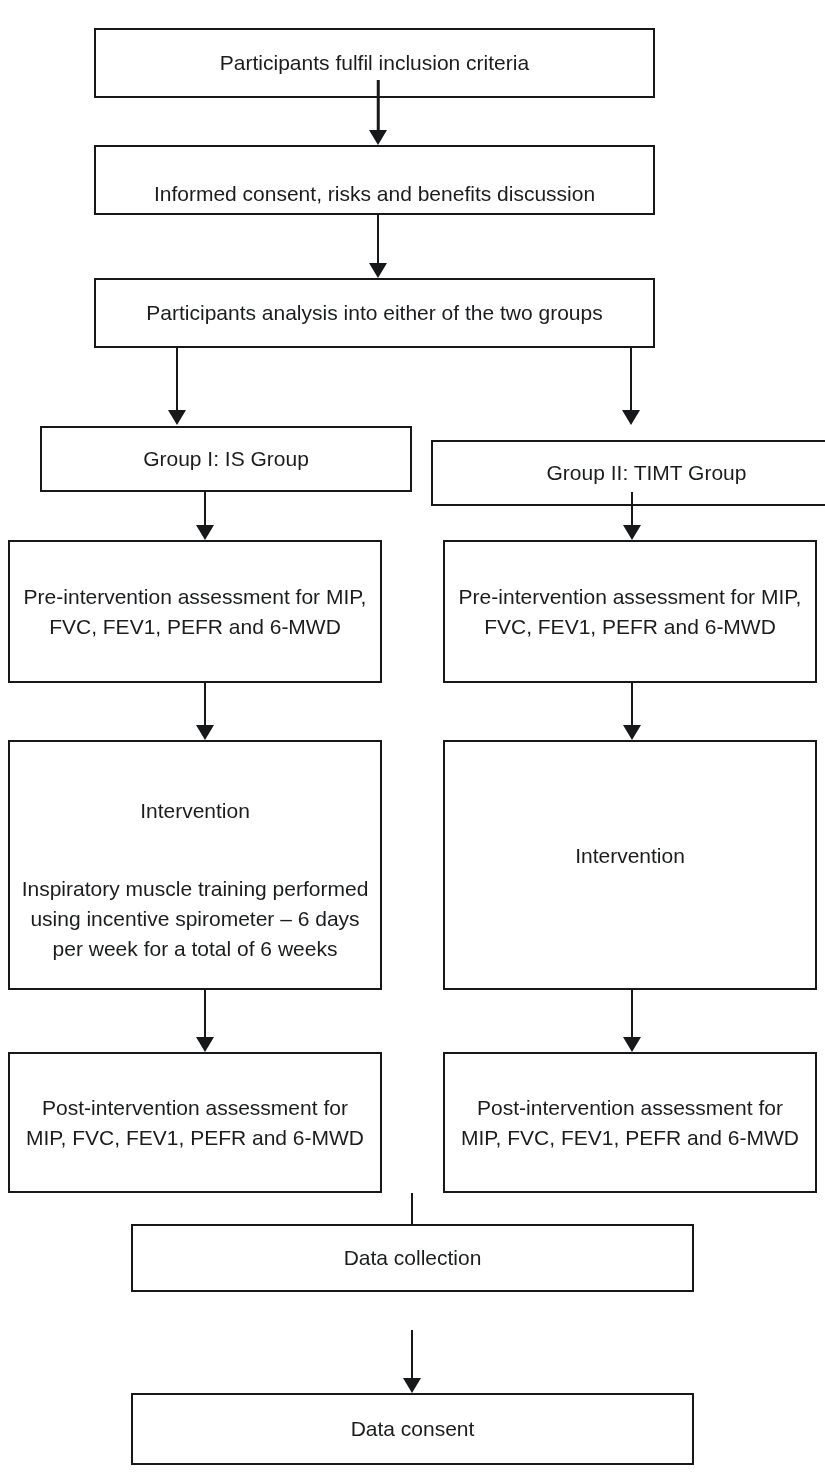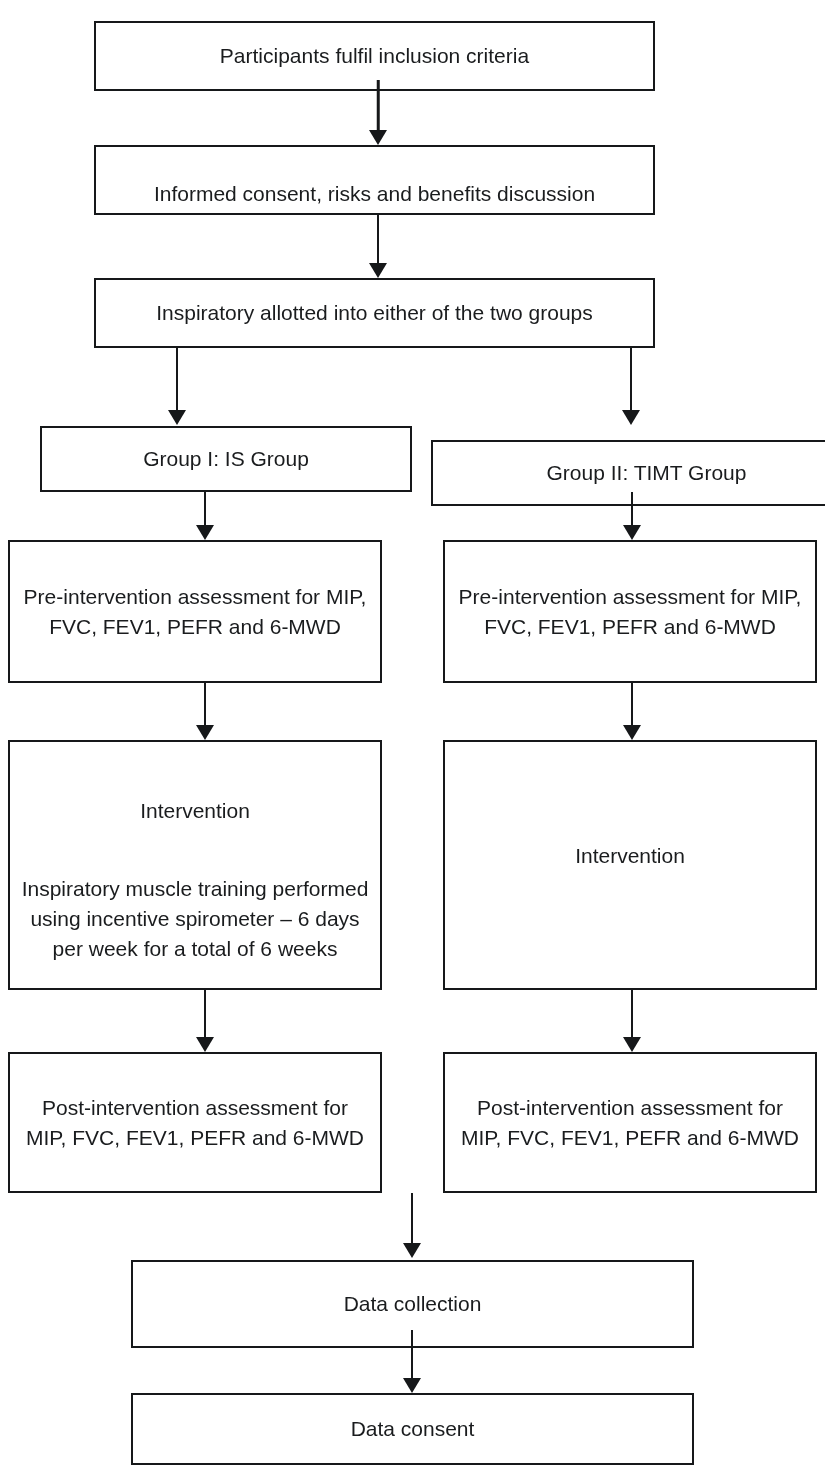--- a/index.html
+++ b/index.html
@@ -60,40 +60,40 @@
     border-right: 9px solid transparent;
     border-top: 15px solid #16181a;
     transform: translateX(-50%);
   }
 </style>
 </head>
 <body>
 
 <div id="flowchart">
 
-  <div class="node" style="left:94px; top:21px; width:561px; height:70px;">
+  <div class="node" style="left:94px; top:28px; width:561px; height:70px;">
     <span class="body">Participants fulfil inclusion criteria</span>
   </div>
 
   <div class="conn" style="left:378px; top:80px; height:65px;">
     <div class="stem" style="height:51px;"></div>
     <div class="head-tri" style="top:50px;"></div>
   </div>
 
   <div class="node" style="left:94px; top:145px; width:561px; height:70px;align-items:flex-end;">
     <span class="body">Informed consent, risks and benefits discussion</span>
   </div>
 
   <div class="conn" style="left:378px; top:215px; height:63px;">
     <div class="stem" style="height:49px; width:2px;"></div>
     <div class="head-tri" style="top:48px;"></div>
   </div>
 
   <div class="node" style="left:94px; top:278px; width:561px; height:70px;">
-    <span class="body">Inspiratory allotted into either of the two groups</span>
+    <span class="body">Participants analysis into either of the two groups</span>
   </div>
 
   <div class="conn" style="left:177px; top:348px; height:78px;">
     <div class="stem" style="height:63px; width:2px;"></div>
     <div class="head-tri" style="top:62px;"></div>
   </div>
   <div class="conn" style="left:631px; top:348px; height:78px;">
     <div class="stem" style="height:63px; width:2px;"></div>
     <div class="head-tri" style="top:62px;"></div>
   </div>
@@ -160,21 +160,21 @@
 
   <div class="node" style="left:443px; top:1052px; width:374px; height:141px;">
     <span class="body">Post-intervention assessment for MIP, FVC, FEV1, PEFR and 6-MWD</span>
   </div>
 
   <div class="conn" style="left:412px; top:1193px; height:65px;">
     <div class="stem" style="height:51px; width:2px;"></div>
     <div class="head-tri" style="top:50px;"></div>
   </div>
 
-  <div class="node" style="left:131px; top:1260px; width:563px; height:88px;justify-content:flex-end;">
+  <div class="node" style="left:131px; top:1224px; width:563px; height:68px;justify-content:flex-end;">
     <span class="body">Data collection</span>
   </div>
 
   <div class="conn" style="left:412px; top:1330px; height:63px;">
     <div class="stem" style="height:49px; width:2px;"></div>
     <div class="head-tri" style="top:48px;"></div>
   </div>
 
   <div class="node" style="left:131px; top:1393px; width:563px; height:72px;">
     <span class="body">Data consent</span>

